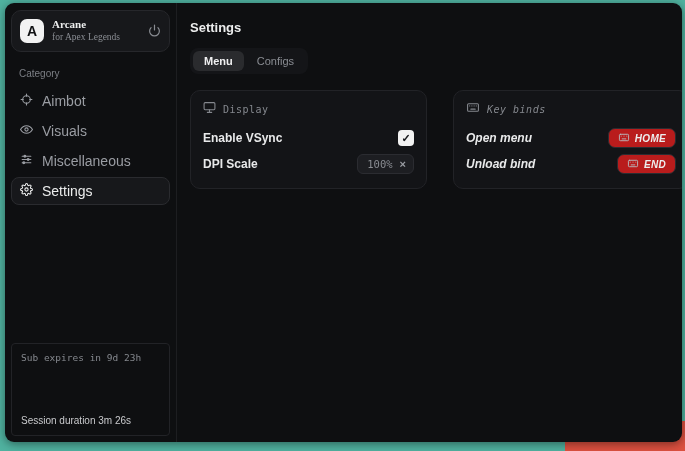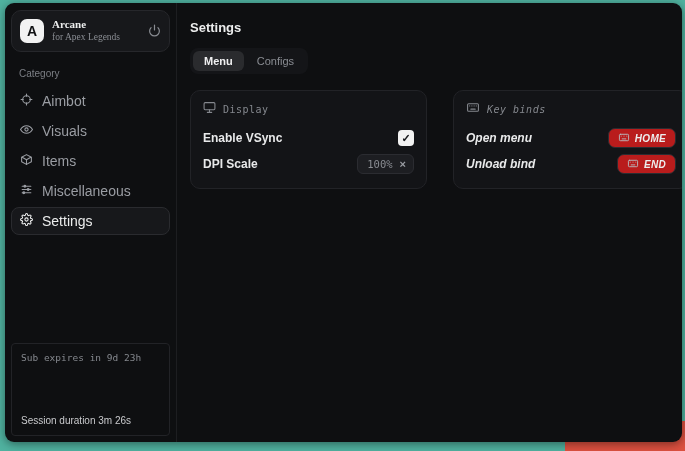--- a/index.html
+++ b/index.html
@@ -131,30 +131,20 @@
       <div class="nav-item">
         <span>
           <svg width="13" height="13" viewBox="0 0 24 24" fill="none" stroke="currentColor" stroke-width="2" stroke-linecap="round">
             <path d="M1 12s4-7 11-7 11 7 11 7-4 7-11 7S1 12 1 12z"></path>
               <circle cx="12" cy="12" r="3"></circle>
           </svg>
         </span>
         <span>Visuals</span>
       </div>
 
-      <div class="nav-item">
-        <span>
-          <svg width="13" height="13" viewBox="0 0 24 24" fill="none" stroke="currentColor" stroke-width="2" stroke-linejoin="round">
-            <path d="M21 16V8l-9-5-9 5v8l9 5 9-5z"></path>
-              <path d="M3.3 7.5 12 12.5l8.7-5"></path>
-              <line x1="12" y1="22" x2="12" y2="12.5"></line>
-          </svg>
-        </span>
-        <span>Items</span>
-      </div>
 
       <div class="nav-item">
         <span>
           <svg width="13" height="13" viewBox="0 0 24 24" fill="none" stroke="currentColor" stroke-width="2" stroke-linecap="round">
             <line x1="4" y1="6" x2="20" y2="6"></line>
               <line x1="4" y1="12" x2="20" y2="12"></line>
               <line x1="4" y1="18" x2="20" y2="18"></line>
             <circle cx="9" cy="6" r="1.6" fill="currentColor"></circle>
               <circle cx="15" cy="12" r="1.6" fill="currentColor"></circle>
               <circle cx="7" cy="18" r="1.6" fill="currentColor"></circle>

